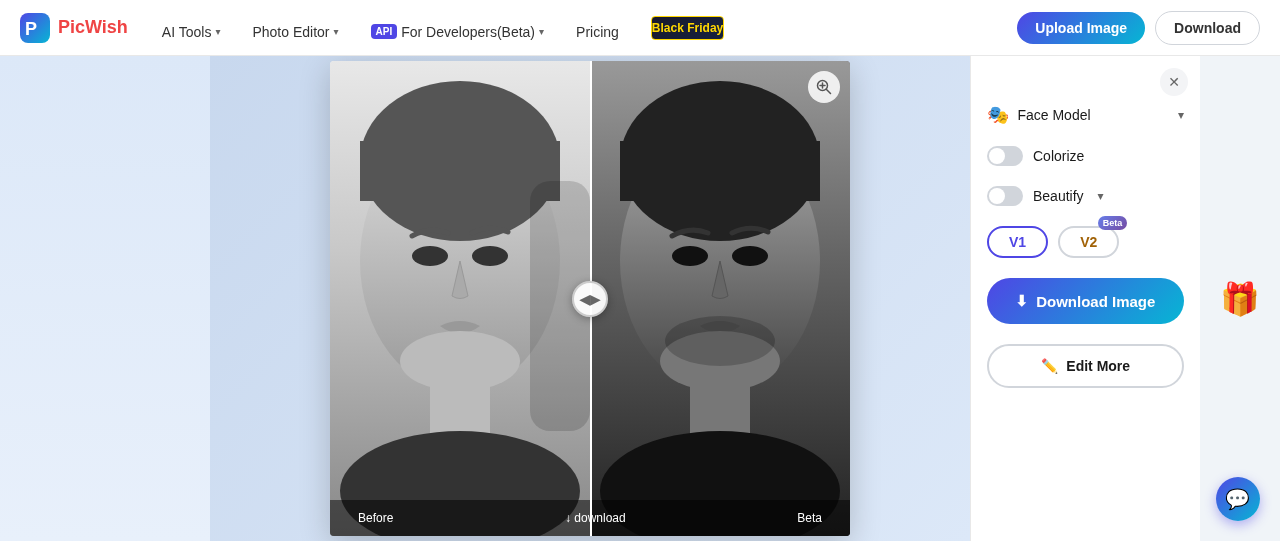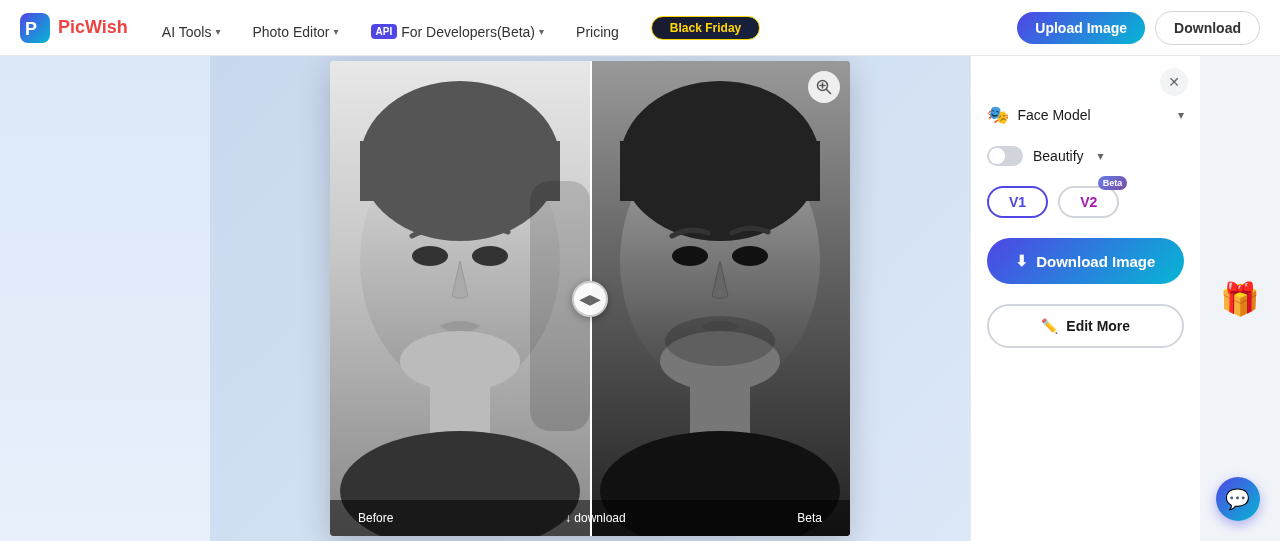--- a/index.html
+++ b/index.html
@@ -21,21 +21,21 @@
       white-space: nowrap;
     }
     .nav-item .chevron { font-size: 10px; color: #666; }
     .api-badge {
       background: #4f46e5; color: #fff; font-size: 10px; font-weight: 700;
       padding: 2px 5px; border-radius: 4px; 
     }
     .black-friday-badge {
       background: linear-gradient(135deg, #1a1a2e, #16213e);
       color: #ffd700; font-size: 12px; font-weight: 700;
-      padding: 4px 18px; border-radius: 12px; border: 1px solid #ffd700;
+      padding: 4px 0; border-radius: 4px; border: 1px solid #ffd700;
     }
     .header-actions { display: flex; align-items: center; gap: 10px; }
     .btn-upload {
       background: linear-gradient(135deg, #4f46e5, #06b6d4);
       color: #fff; border: none; padding: 8px 18px; border-radius: 20px;
       font-size: 14px; font-weight: 600; cursor: pointer;
     }
     .btn-download-header {
       background: #fff; color: #333; border: 1.5px solid #d1d5db;
       padding: 8px 18px; border-radius: 20px; font-size: 14px; font-weight: 600; cursor: pointer;
@@ -132,21 +132,21 @@
       position: absolute; top: 2px; left: 2px; width: 16px; height: 16px;
       border-radius: 50%; background: #fff; transition: left 0.2s;
     }
     .toggle-label { font-size: 14px; color: #1a1a1a; font-weight: 500; }
     .beautify-chevron { font-size: 12px; color: #666; cursor: pointer; margin-left: 4px; }
 
     
     .version-row { display: flex; align-items: center; gap: 10px; }
     .v-btn {
       padding: 6px 20px; border-radius: 20px; font-size: 14px; font-weight: 600;
-      cursor: pointer; border: 2px solid #d1d5db; background: #fff; color: #a21caf;
+      cursor: pointer; border: 2px solid #d1d5db; background: #fff; color: #a16207;
     }
     .v-btn.active { border-color: #4f46e5; color: #4f46e5; }
     .v-btn-v2-wrapper { position: relative; display: inline-block; }
     .beta-badge {
       position: absolute; top: -10px; right: -8px;
       background: linear-gradient(135deg, #667eea, #764ba2);
       color: #fff; font-size: 9px; font-weight: 700;
       padding: 2px 5px; border-radius: 8px;
     }
 
@@ -344,20 +344,26 @@
 
   <div class="right-panel">
     <button class="close-btn">✕</button>
 
     <div class="face-model-row">
       <span class="face-model-icon">🎭</span>
       <span class="face-model-label">Face Model</span>
       <span class="chevron-down">▾</span>
     </div>
 
+    <div class="toggle-row">
+      <div class="toggle">
+        <div class="toggle-knob"></div>
+      </div>
+      <span class="toggle-label">Colorize</span>
+    </div>
 
     <div class="toggle-row">
       <div class="toggle">
         <div class="toggle-knob"></div>
       </div>
       <span class="toggle-label">Beautify</span>
       <span class="beautify-chevron">▾</span>
     </div>
 
     <div class="version-row">

